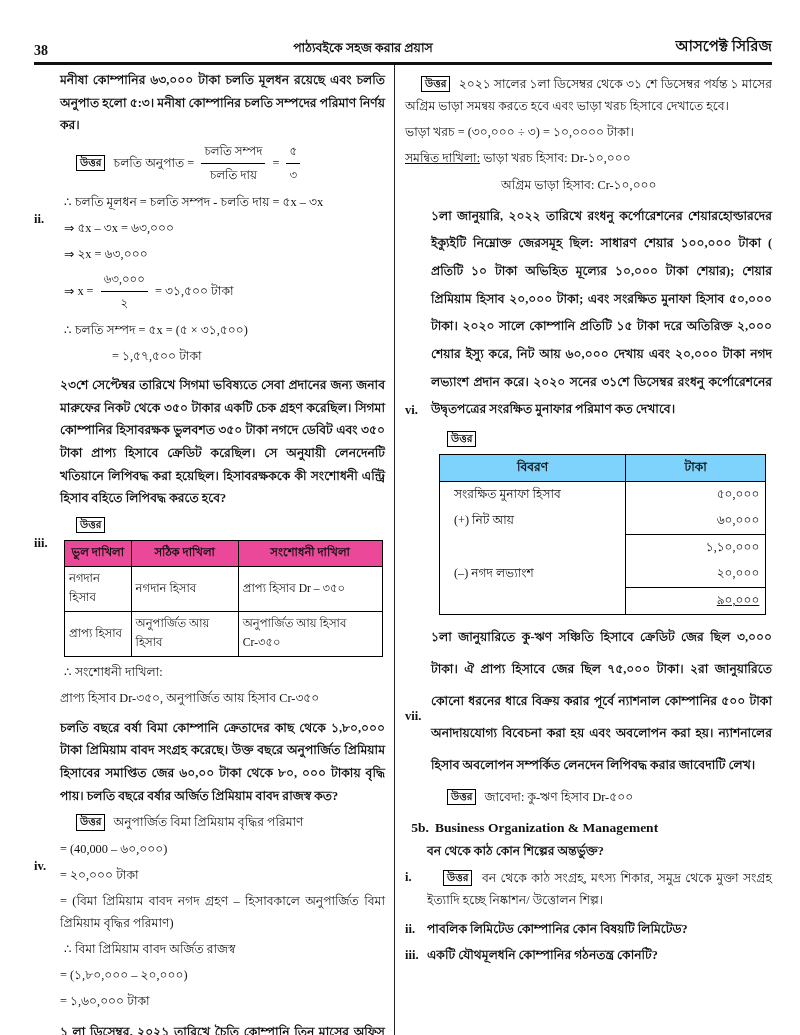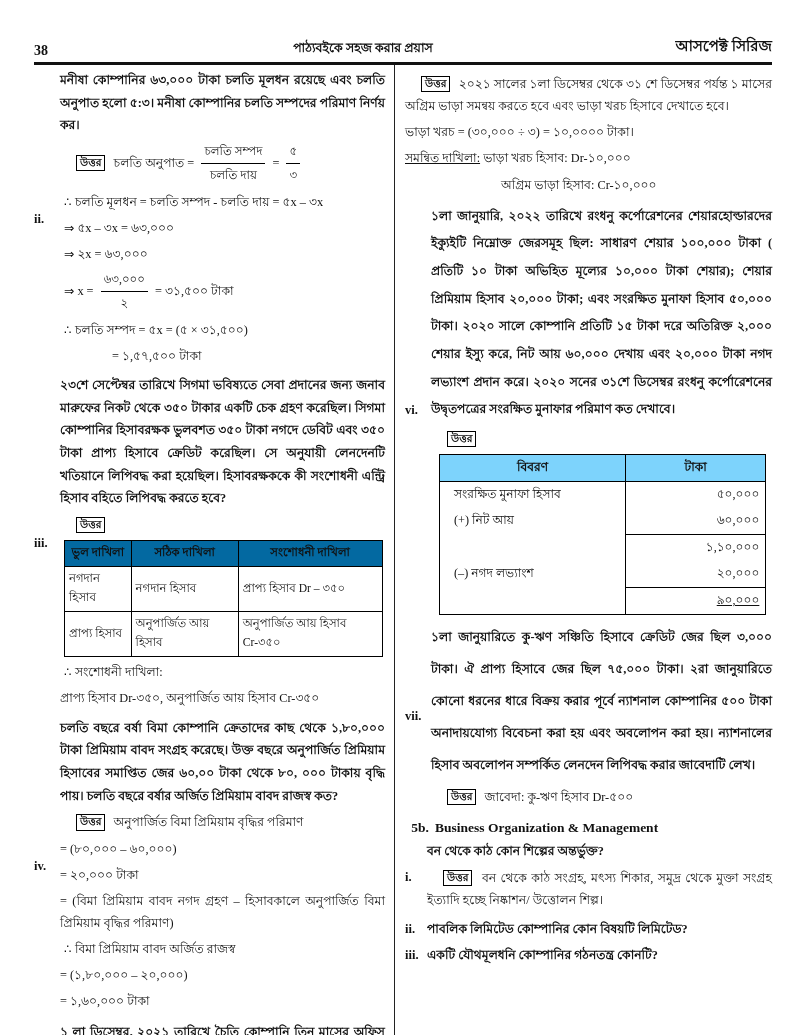--- a/index.html
+++ b/index.html
@@ -34,21 +34,21 @@
   .ind2{margin-left:52px;}
   .ind3{margin-left:96px;}
   .u{text-decoration:underline;}
   
   .frac{display:inline-block;text-align:center;vertical-align:middle;margin:0 4px;font-size:11.8px;}
   .frac .num{display:block;border-bottom:1.2px solid #000;padding:0 3px 1px 3px;}
   .frac .den{display:block;padding-top:1px;}
   
   table{border-collapse:collapse;}
   .tbl3{width:98%;margin:4px 0 4px 4px;font-size:11.6px;}
-  .tbl3 th{background:#0369a1;border:1.4px solid #000;font-weight:bold;padding:3px 2px;text-align:center;}
+  .tbl3 th{background:#ec4899;border:1.4px solid #000;font-weight:bold;padding:3px 2px;text-align:center;}
   .tbl3 td{border:1.4px solid #000;padding:3px 4px;}
   .tbl2{width:96%;margin:4px 0 4px 8px;font-size:12.2px;}
   .tbl2 th{background:#7dd3fc;border:1.5px solid #000;font-weight:bold;padding:3px 2px;text-align:center;}
   .tbl2 td{padding:3px 6px;}
   .tbl2 .lbl{border-left:1.5px solid #000;border-right:1.2px solid #000;padding-left:14px;}
   .tbl2 .amt{border-right:1.5px solid #000;text-align:right;}
   .tbl2 .sep{border-bottom:1.2px solid #000;}
   .tbl2 tr:last-child td{border-bottom:1.5px solid #000;}
   .tbl2 .total{text-decoration:underline;}
   
@@ -127,21 +127,21 @@
       </div>
 
       <div class="qitem">
         <span class="qmark">iv.</span>
         <div class="qbody">
           <div class="qtext">চলতি বছরে বর্ষা বিমা কোম্পানি ক্রেতাদের কাছ থেকে ১,৮০,০০০ টাকা প্রিমিয়াম বাবদ সংগ্রহ করেছে। উক্ত বছরে অনুপার্জিত প্রিমিয়াম হিসাবের সমাপ্তিত জের ৬০,০০ টাকা থেকে ৮০, ০০০ টাকায় বৃদ্ধি পায়। চলতি বছরে বর্ষার অর্জিত প্রিমিয়াম বাবদ রাজস্ব কত?</div>
           <div class="ans-line">
             <span class="ansbox">উত্তর</span>
             <span>অনুপার্জিত বিমা প্রিমিয়াম বৃদ্ধির পরিমাণ</span>
           </div>
-          <div class="ans-line">= (৮০,০০০ – ৬০,০০০)</div>
+          <div class="ans-line">= (40,000 – ৬০,০০০)</div>
           <div class="ans-line">= ২০,০০০ টাকা</div>
           <div class="ans-line just">= (বিমা প্রিমিয়াম বাবদ নগদ গ্রহণ – হিসাবকালে অনুপার্জিত বিমা প্রিমিয়াম বৃদ্ধির পরিমাণ)</div>
           <div class="ans-line ind1">∴ বিমা প্রিমিয়াম বাবদ অর্জিত রাজস্ব</div>
           <div class="ans-line">= (১,৮০,০০০ – ২০,০০০)</div>
           <div class="ans-line">= ১,৬০,০০০ টাকা</div>
         </div>
       </div>
 
       <div class="qitem">
         <span class="qmark">v.</span>

